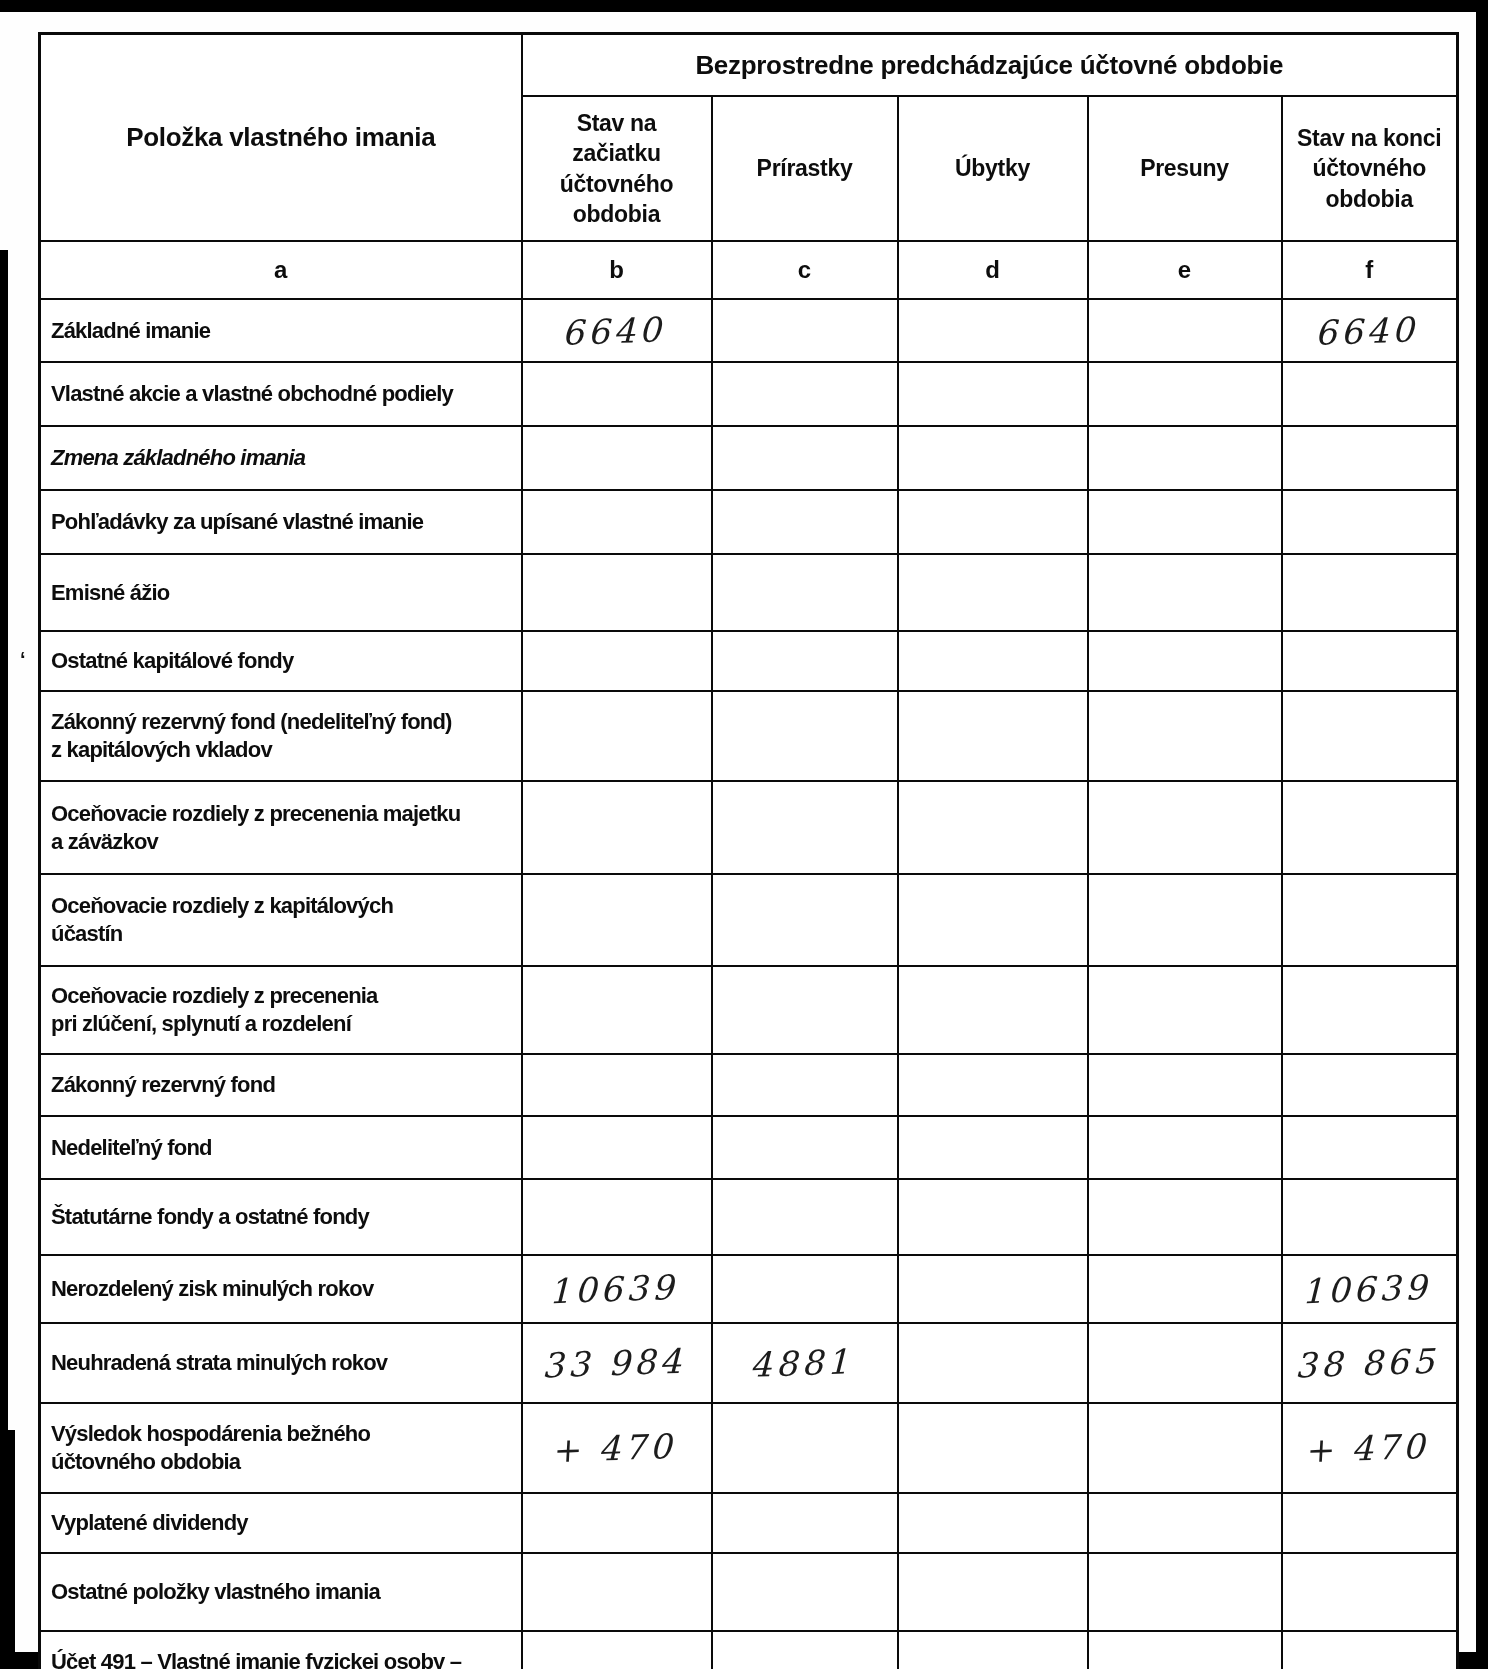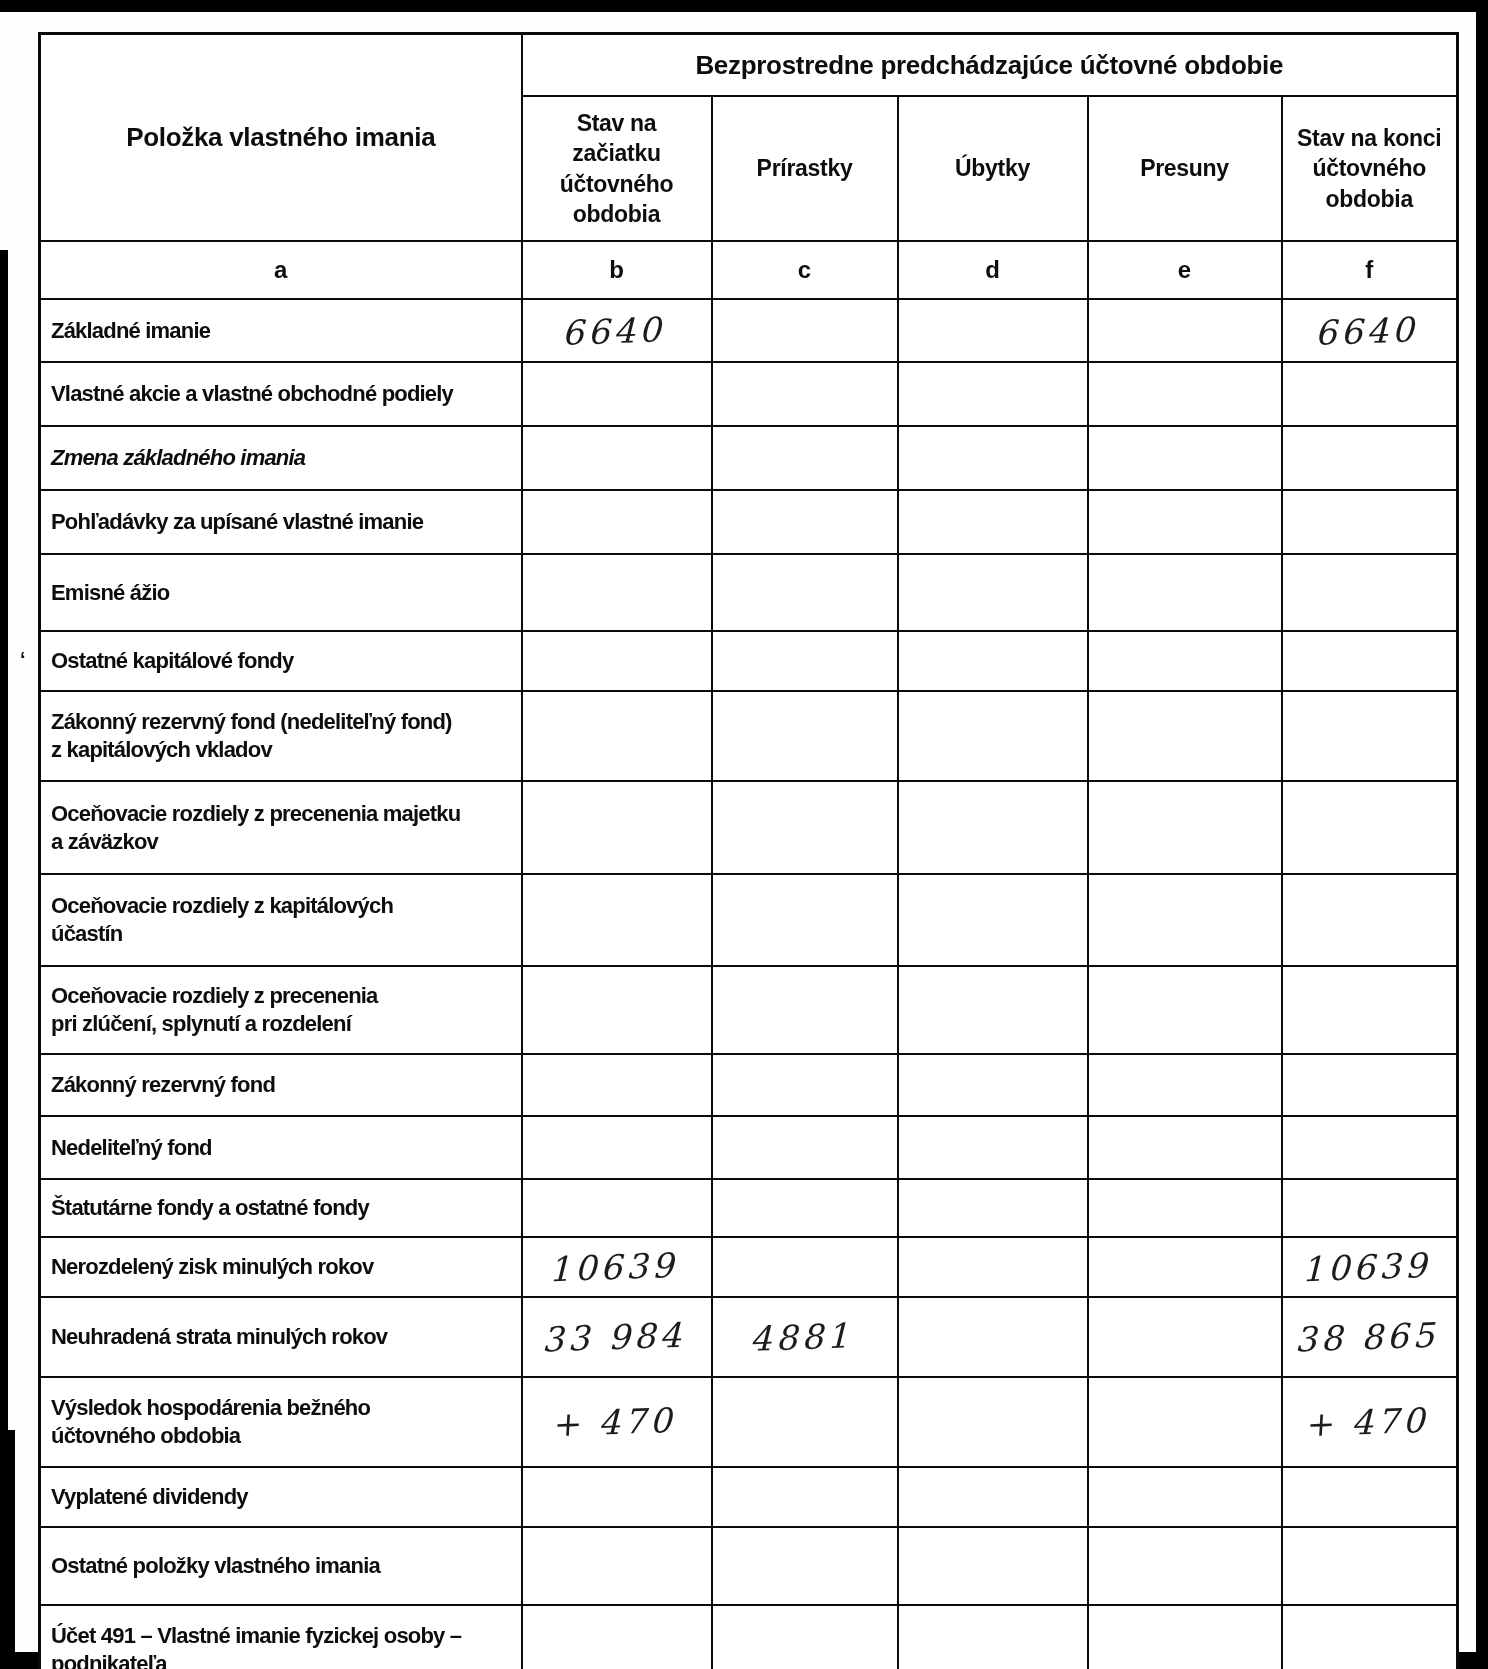--- a/index.html
+++ b/index.html
@@ -195,29 +195,29 @@
           <td class="val"></td>
         </tr>
         <tr style="height: 63px;">
           <td class="lbl">Nedeliteľný fond</td>
           <td class="val"></td>
           <td class="val"></td>
           <td class="val"></td>
           <td class="val"></td>
           <td class="val"></td>
         </tr>
-        <tr style="height: 58px;">
+        <tr style="height: 76px;">
           <td class="lbl">Štatutárne fondy a ostatné fondy</td>
           <td class="val"></td>
           <td class="val"></td>
           <td class="val"></td>
           <td class="val"></td>
           <td class="val"></td>
         </tr>
-        <tr style="height: 60px;">
+        <tr style="height: 68px;">
           <td class="lbl">Nerozdelený zisk minulých rokov</td>
           <td class="val"><span class="hw">10639</span></td>
           <td class="val"></td>
           <td class="val"></td>
           <td class="val"></td>
           <td class="val"><span class="hw">10639</span></td>
         </tr>
         <tr style="height: 80px;">
           <td class="lbl">Neuhradená strata minulých rokov</td>
           <td class="val"><span class="hw">33 984</span></td>

